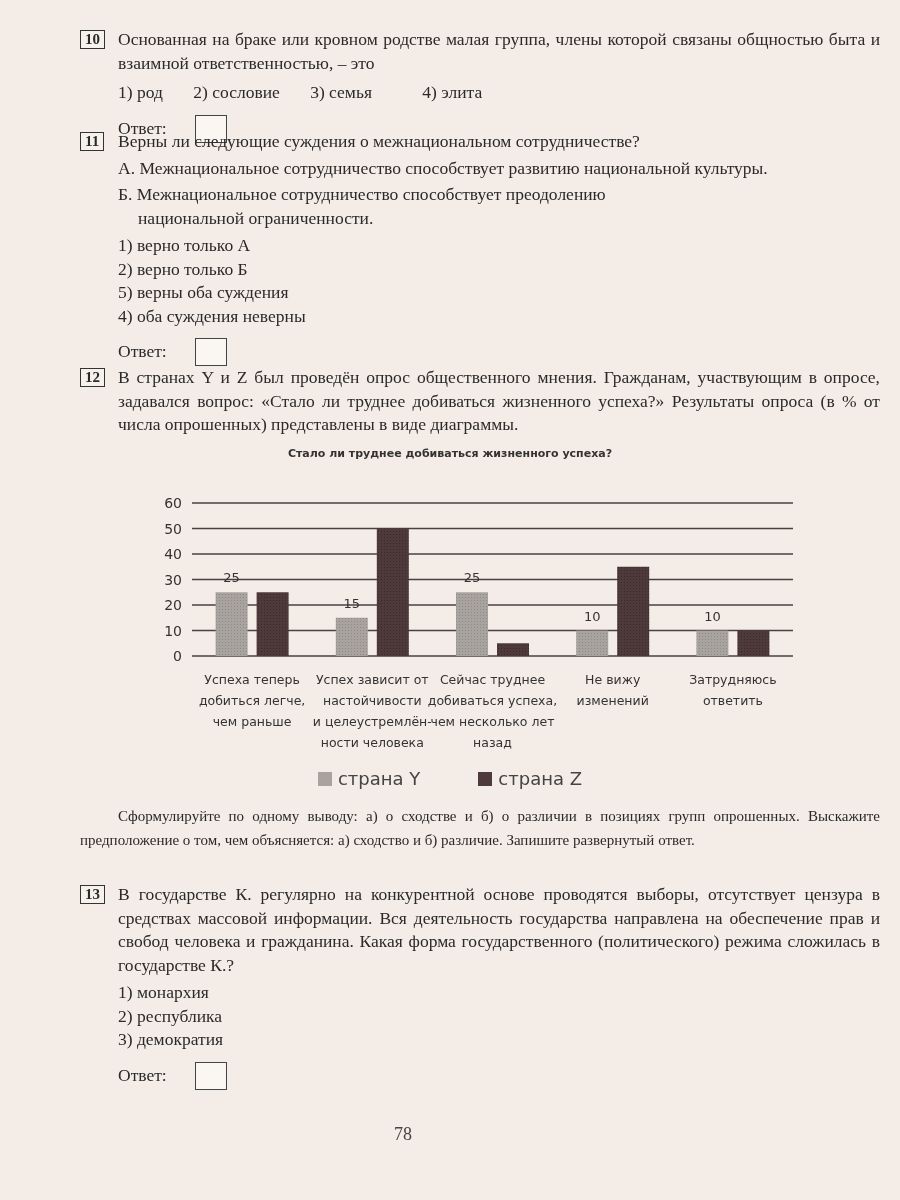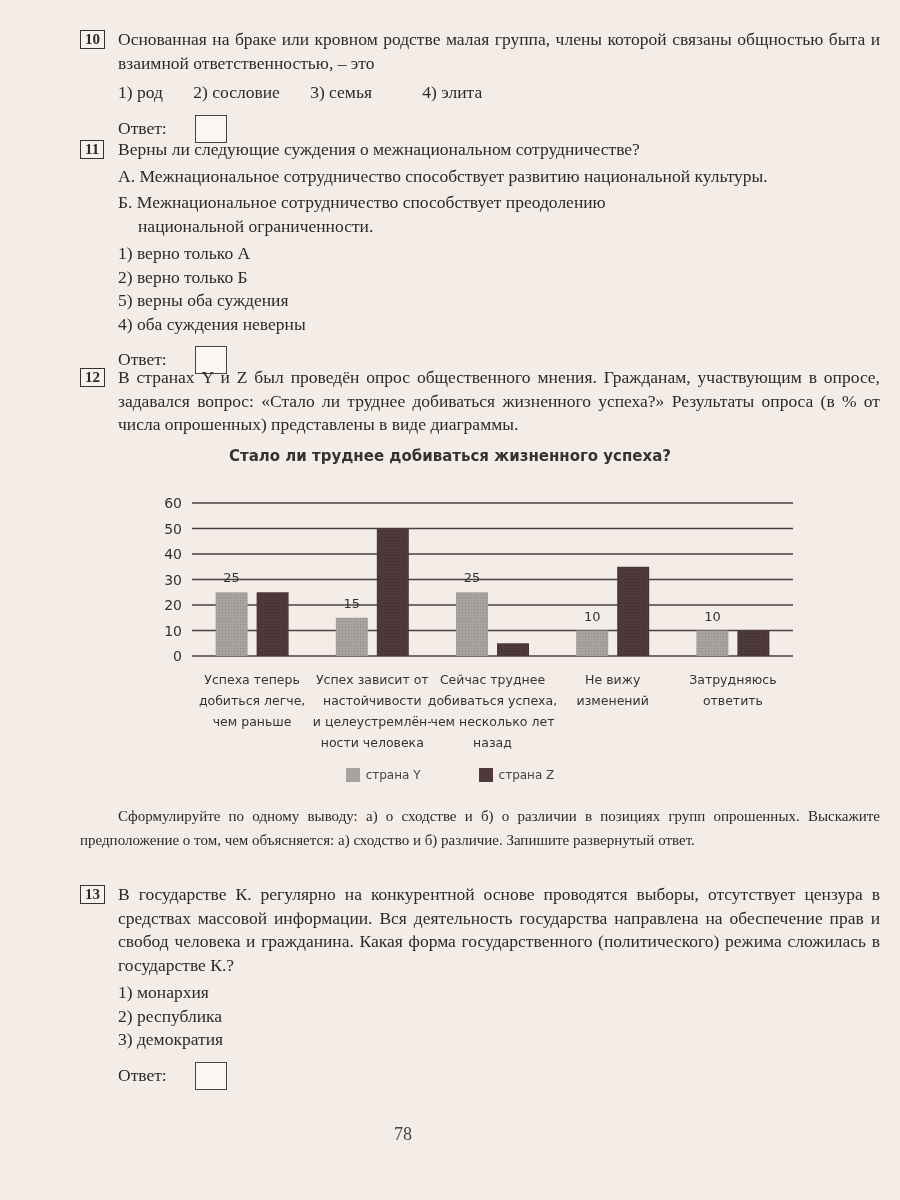--- a/index.html
+++ b/index.html
@@ -18,26 +18,26 @@
   }
   .qtext { margin-left:38px; text-align:justify; }
   .opt-inline { margin-left:38px; margin-top:6px; }
   .opt-inline span { margin-right:26px; }
   .stmt { margin-left:38px; padding-left:20px; text-indent:-20px; margin-top:2px; }
   .opts { margin-left:38px; margin-top:4px; }
   .answer { margin-left:38px; margin-top:10px; display:flex; align-items:center;gap:24px; }
   .answer .box { display:inline-block; width:30px; height:26px; border:1px solid #444; margin-left:4px; background:#faf6f2; }
   .chart-title {
     position:absolute; left:0; width:900px; top:447px; text-align:center;
-    font-family:"DejaVu Sans", sans-serif; font-weight:bold; font-size:15px; color:#333;
+    font-family:"DejaVu Sans", sans-serif; font-weight:bold; font-size:11px; color:#333;
   }
   #chart { position:absolute; left:0; top:480px; }
   .legend {
     position:absolute; top:768px; left:0; width:900px; display:flex; justify-content:center; gap:58px;
-    font-family:"DejaVu Sans", sans-serif; font-size:12px; color:#444;
+    font-family:"DejaVu Sans", sans-serif; font-size:18px; color:#444;
   }
   .legend-item { display:flex; align-items:center; gap:6px; }
   .swatch { width:14px; height:14px; display:inline-block; }
   .page-number { position:absolute; top:1124px; left:0; width:806px; text-align:center; font-size:18px; color:#444; }
   .para { position:absolute; left:80px; width:800px; font-size:15px; line-height:23.5px; text-align:justify; }
 </style>
 </head>
 <body>
 
 <div class="q" style="top:28px;">
@@ -48,21 +48,21 @@
     <span>2) сословие</span>
     <span style="margin-right:46px">3) семья</span>
     <span>4) элита</span>
   </div>
   <div class="answer">
     <span>Ответ:</span>
     <span class="box"></span>
   </div>
 </div>
 
-<div class="q" style="top:138px;">
+<div class="q" style="top:130px;">
   <span class="qnum">11</span>
   <div class="qtext">Верны ли следующие суждения о межнациональном сотрудничестве?</div>
   <div class="stmt" style="margin-top:3px">А. Межнациональное сотрудничество способствует развитию национальной культуры.</div>
   <div class="stmt" style="width:560px;margin-top:3px">Б. Межнациональное сотрудничество способствует преодолению национальной ограниченности.</div>
   <div class="opts">
     <div>1) верно только А</div>
     <div>2) верно только Б</div>
     <div>5) верны оба суждения</div>
     <div>4) оба суждения неверны</div>
   </div>

